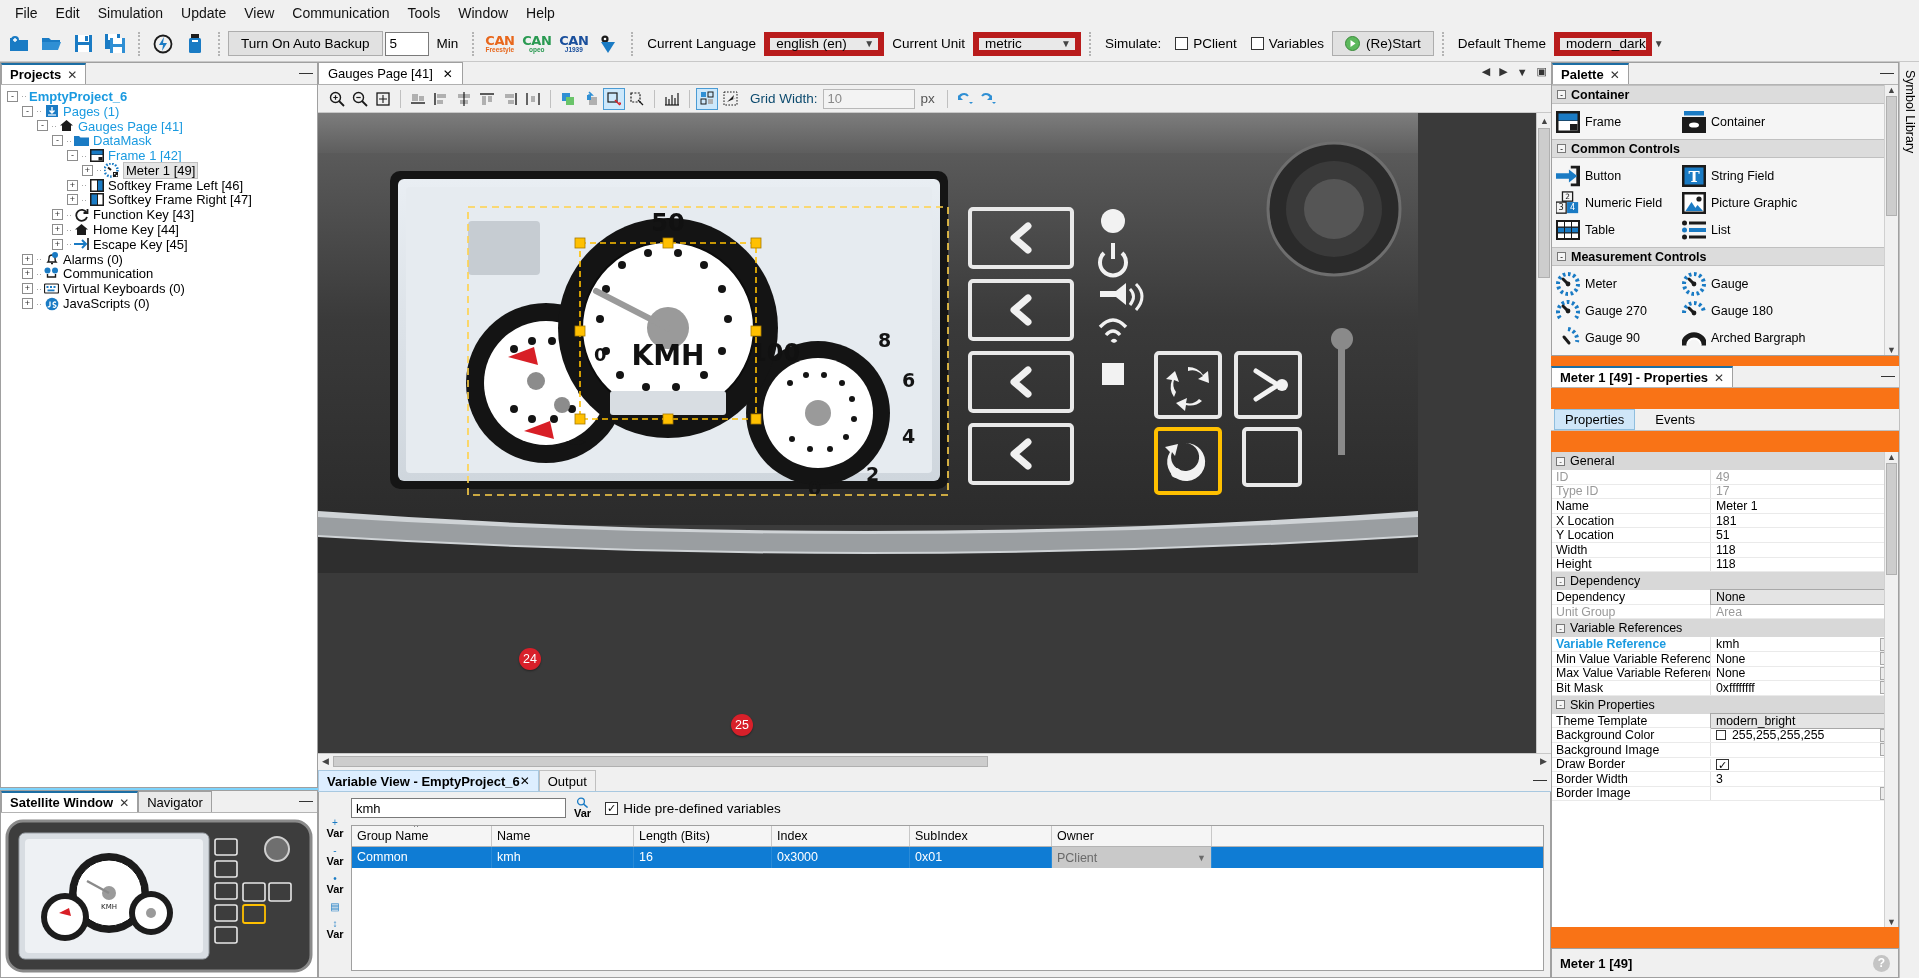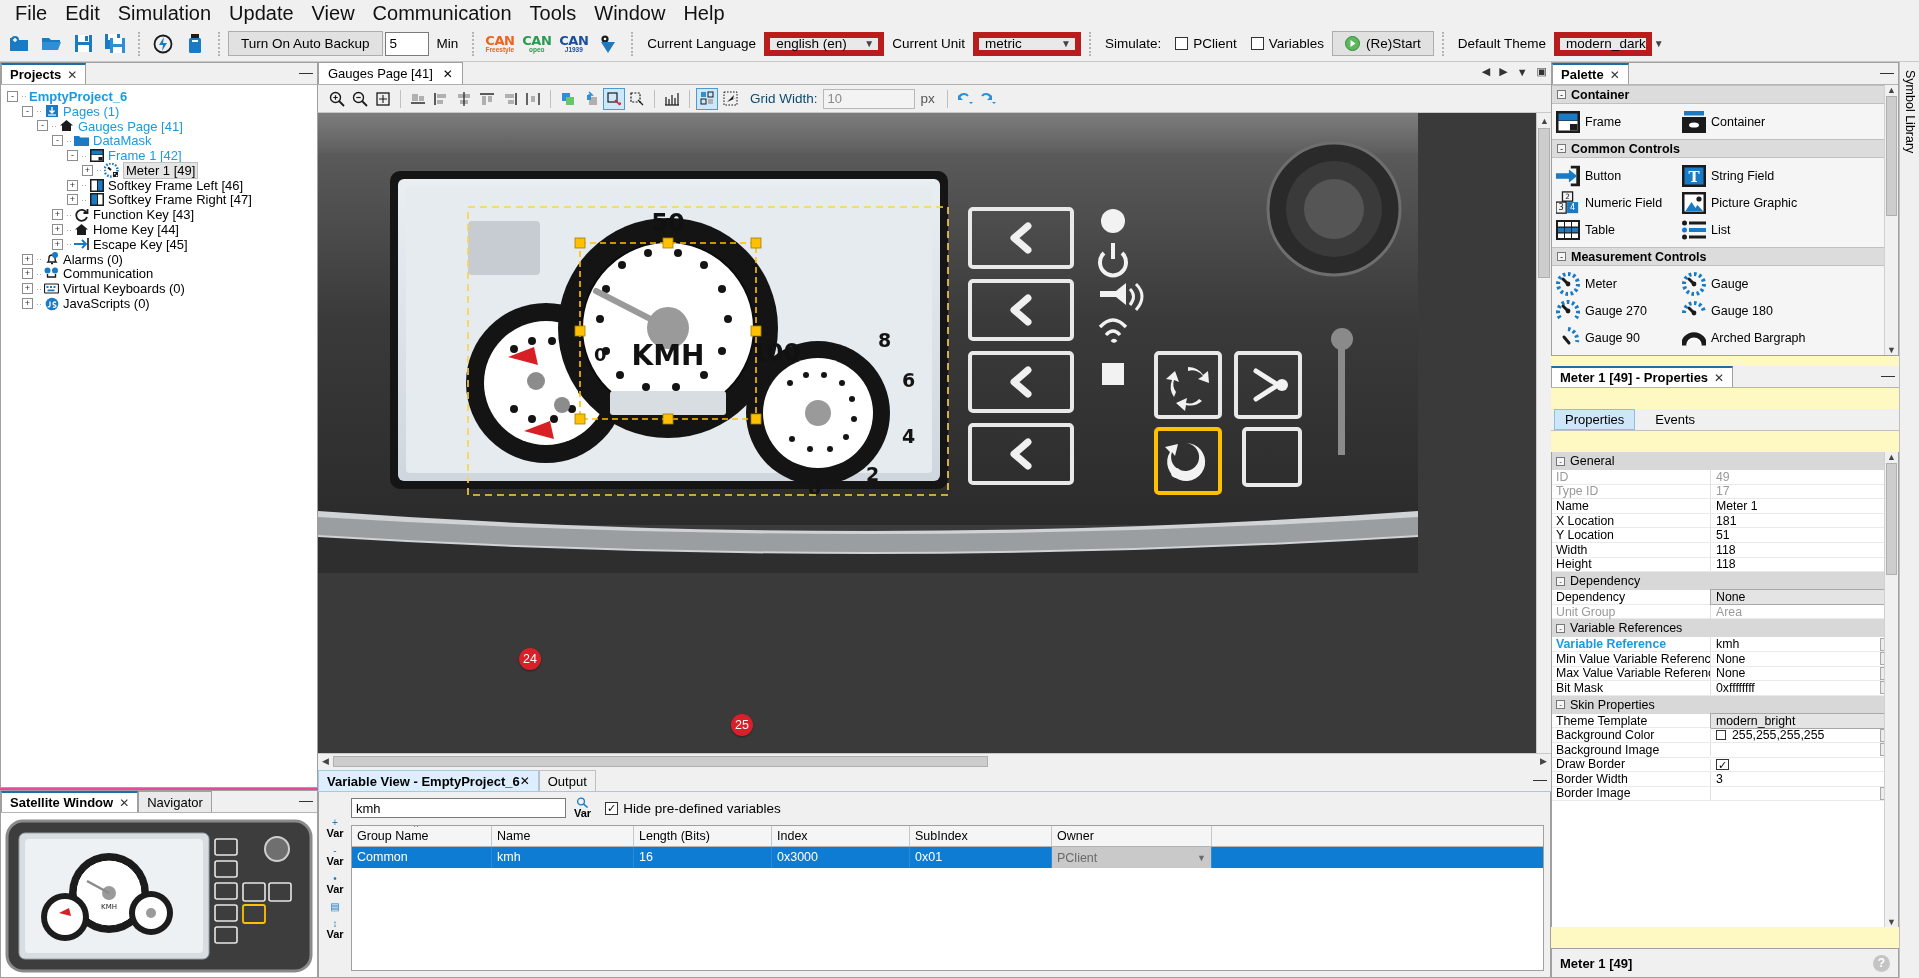--- a/index.html
+++ b/index.html
@@ -9,21 +9,21 @@
     overflow: hidden;
     font-family: "Liberation Sans", sans-serif;
     font-size: 13px;
     color: #000;
     background: #f0f0f0;
   }
   .app { width: 1919px; height: 978px; display: flex; flex-direction: column; background: #f0f0f0; }
 
   
   .menubar { height: 26px; display: flex; align-items: center; padding-left: 6px; background: #f0f0f0; flex: 0 0 26px; }
-  .menubar .mi { padding: 3px 9px; font-size: 20px; color: #111; cursor: default; }
+  .menubar .mi { padding: 3px 9px; font-size: 14px; color: #111; cursor: default; }
 
   
   .toolbar { height: 36px; flex: 0 0 36px; display: flex; align-items: center; gap: 2px;
              background: #f0f0f0; border-bottom: 1px solid #c8c8c8; padding: 0 4px; }
   .tb-sep { width: 0; border-left: 2px dotted #b4b4b4; height: 24px; margin: 0 6px; }
   .tb-ico { width: 30px; height: 30px; display: flex; align-items: center; justify-content: center; cursor: default; }
   .btn-flat { height: 25px; border: 1px solid #adadad; background: #e1e1e1; padding: 0 12px;
               display: flex; align-items: center; font-size: 13.5px; cursor: default; }
   .tb-input { height: 24px; width: 44px; border: 1px solid #7a7a7a; background: #fff; padding: 0 4px;
               font-size: 13.5px; font-family: "Liberation Sans", sans-serif; }
@@ -36,21 +36,21 @@
   .chk-wrap { display: flex; align-items: center; gap: 5px; font-size: 13.5px; padding: 0 6px; }
 
   .canlogo { display: flex; flex-direction: column; align-items: center; line-height: 1; padding: 0 3px; cursor: default; }
   .canlogo .top { font-size: 13px; font-weight: bold; letter-spacing: -0.5px; font-family: "DejaVu Sans", sans-serif; }
   .canlogo .bot { font-size: 6.5px; font-weight: bold; }
 
   
   .body { flex: 1 1 auto; display: flex; min-height: 0; }
 
   
-  .leftcol { width: 318px; flex: 0 0 318px; display: flex; flex-direction: column; background: #ec4899; border-radius: 7px; }
+  .leftcol { width: 318px; flex: 0 0 318px; display: flex; flex-direction: column; background: #7dd3fc; border-radius: 7px; }
   .panel { border: 1px solid #a0a0a0; background: #fff; display: flex; flex-direction: column; min-height: 0; }
   .panel-tabs { height: 22px; flex: 0 0 22px; display: flex; align-items: stretch; background: #f0f0f0;
                 border-bottom: 1px solid #b4b4b4; position: relative; }
   .ptab { display: flex; align-items: center; gap: 6px; padding: 0 8px; font-size: 13px; font-weight: bold;
           background: #fff; border: 1px solid #a0a0a0; border-bottom: none; border-top: 2px solid #1c6ea4; cursor: default; }
   .ptab.inactive { background: #eaeaea; font-weight: normal; border-top: 1px solid #a0a0a0; }
   .ptab .x { font-size: 12px; color: #333; font-weight: normal; }
   .panel-min { position: absolute; right: 4px; top: 2px; font-size: 14px; color: #333; cursor: default; line-height: 14px; }
 
   .tree { flex: 1 1 auto; overflow: hidden; background: #fff; padding: 4px 0 0 0; font-size: 13px; }
@@ -117,21 +117,21 @@
   .ctxmenu { position: absolute; background: #fff; border: 1px solid #a0a0a0; box-shadow: 2px 2px 4px rgba(0,0,0,.25);
              padding: 3px 0; z-index: 50; }
   .ctxitem { padding: 4px 14px 4px 28px; font-size: 13px; white-space: nowrap; cursor: default; }
 
   
   .badge { position: absolute; background: #d8202a; color: #fff; border-radius: 50%;
            width: 22px; height: 22px; display: flex; align-items: center; justify-content: center;
            font-size: 12.5px; font-weight: normal; box-shadow: 0 1px 2px rgba(0,0,0,.4); z-index: 60; }
 
   
-  .rightcol { width: 348px; flex: 0 0 348px; display: flex; flex-direction: column; background: #fef9c3; }
+  .rightcol { width: 348px; flex: 0 0 348px; display: flex; flex-direction: column; background: #f97316; }
   .pal { height: 294px; flex: 0 0 294px; display: flex; flex-direction: column; }
   .pal-body { flex: 1 1 auto; background: #f5f5f5; overflow: hidden; position: relative; }
   .pal-group { height: 19px; background: #dcdcdc; border-top: 1px solid #c0c0c0; border-bottom: 1px solid #c0c0c0;
                display: flex; align-items: center; gap: 5px; padding-left: 5px; font-size: 12.5px; font-weight: bold; }
   .pal-grid { display: flex; flex-wrap: wrap; padding: 4px 0 4px 4px; }
   .pal-item { width: 126px; height: 27px; display: flex; align-items: center; gap: 5px; font-size: 12.5px; cursor: default; }
   .pal-item .pi { width: 24px; height: 24px; flex: 0 0 24px; display: flex; align-items: center; justify-content: center; }
   .sq-min { width: 9px; height: 9px; border: 1px solid #777; background: #f5f5f5; font-size: 8px; line-height: 7px;
             text-align: center; display: inline-block; color: #333; }
 

